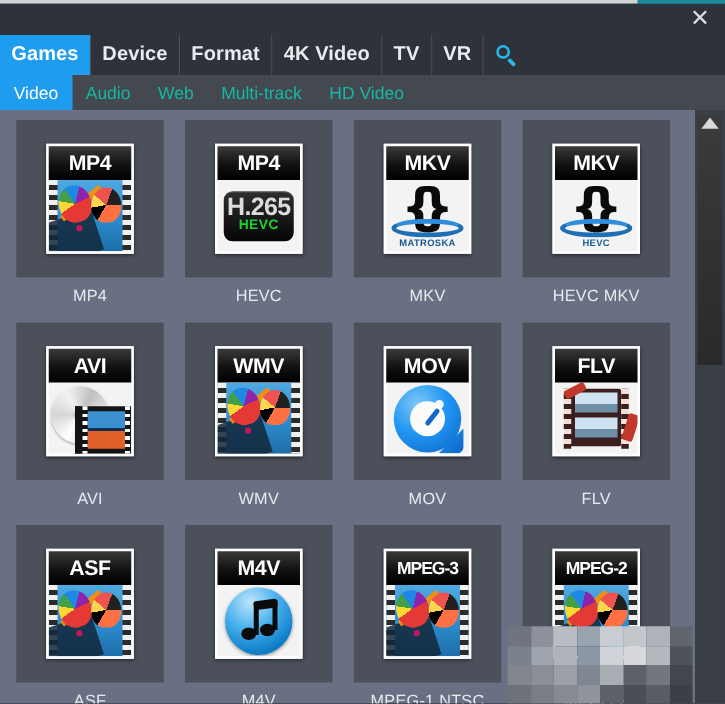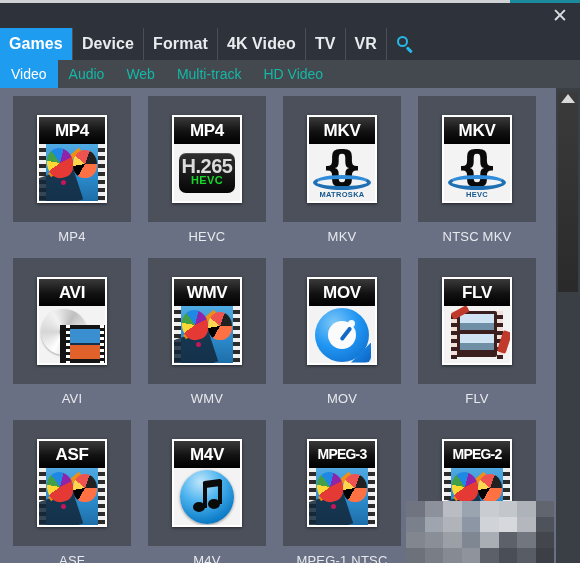--- a/index.html
+++ b/index.html
@@ -349,21 +349,21 @@
               <span class="body">
                 <span class="mkv">
                   <span class="brace l">{</span>
                   <span class="brace r">}</span>
                   <span class="ell"></span>
                   <span class="sub">HEVC</span>
                 </span>
               </span>
             </span>
           </div>
-          <div class="cap">NTSC MKV</div>
+          <div class="cap">HEVC MKV</div>
         </div>
         <div class="cell">
           <div class="tile">
             <span class="fico">
               <span class="hdr">AVI</span>
               <span class="body">
                 <span class="avi">
                   <span class="disc"></span>
                   <span class="hole"></span>
                   <span class="film">

